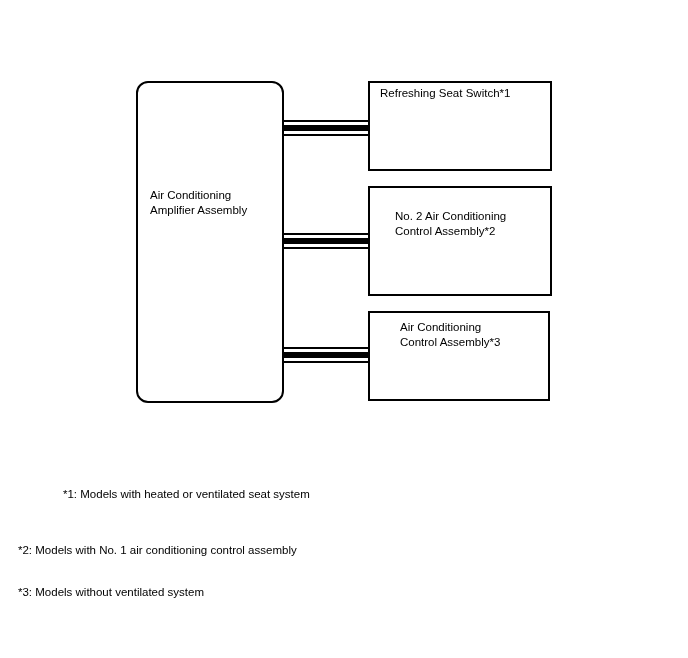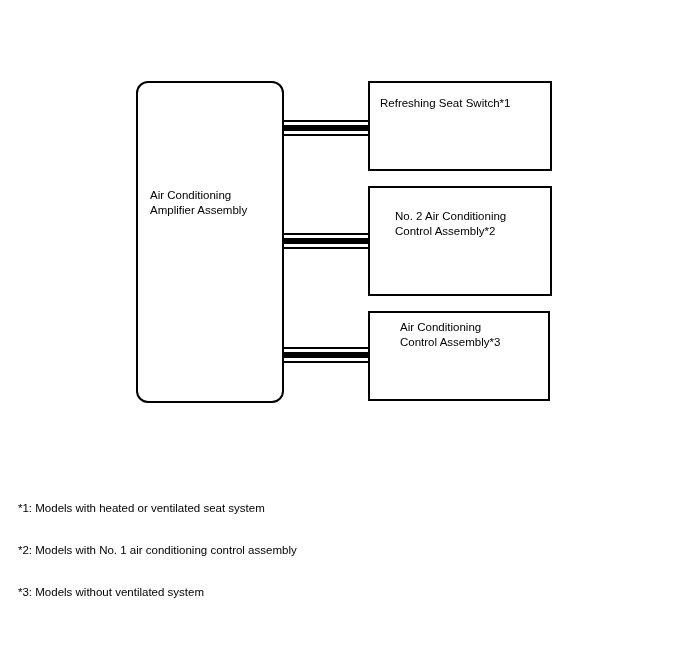--- a/index.html
+++ b/index.html
@@ -49,21 +49,21 @@
 
   
   #block-1 {
     left: 368px;
     top: 81px;
     width: 184px;
     height: 90px;
   }
   #label-1 {
     left: 380px;
-    top: 96px;
+    top: 86px;
   }
 
   #block-2 {
     left: 368px;
     top: 186px;
     width: 184px;
     height: 110px;
   }
   #label-2 {
     left: 395px;
@@ -113,21 +113,21 @@
 
   
   .footnote {
     position: absolute;
     left: 18px;
     font-size: 11.5px;
     line-height: 14px;
     color: #000000;
     white-space: nowrap;
   }
-  #footnote-1 { top: 501px; }
+  #footnote-1 { top: 487px; margin-left: 45px; }
   #footnote-2 { top: 543px; }
   #footnote-3 { top: 585px; }
 </style>
 </head>
 <body>
 
 <div id="canvas">
 
   <div id="amp-block" class="block rounded"></div>
   <div id="amp-label" class="block-label">Air Conditioning

